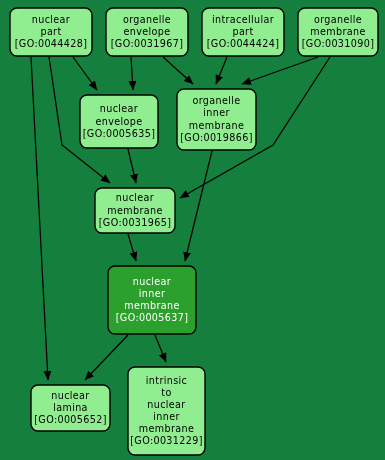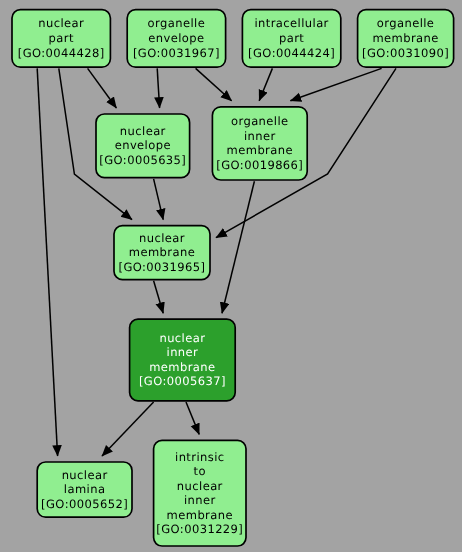--- a/index.html
+++ b/index.html
@@ -4,21 +4,21 @@
 <style>
   html, body {
     margin: 0;
     padding: 0;
     background: #ffffff;
   }
   #graph-root {
     position: relative;
     width: 385px;
     height: 460px;
-    background: #a3a3a3;
+    background: #15803d;
     overflow: hidden;
     font-family: "DejaVu Sans", sans-serif;
   }
   svg#graph-canvas {
     position: absolute;
     left: 0;
     top: 0;
     width: 385px;
     height: 460px;
   }

